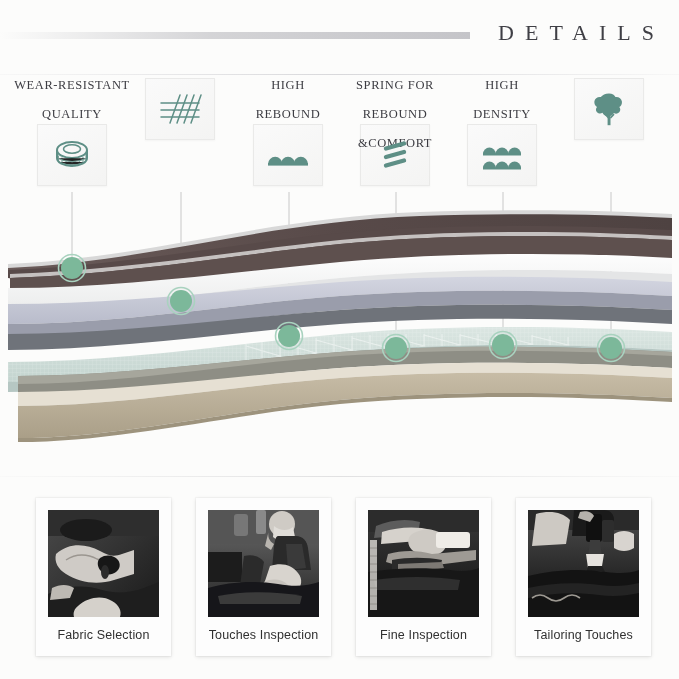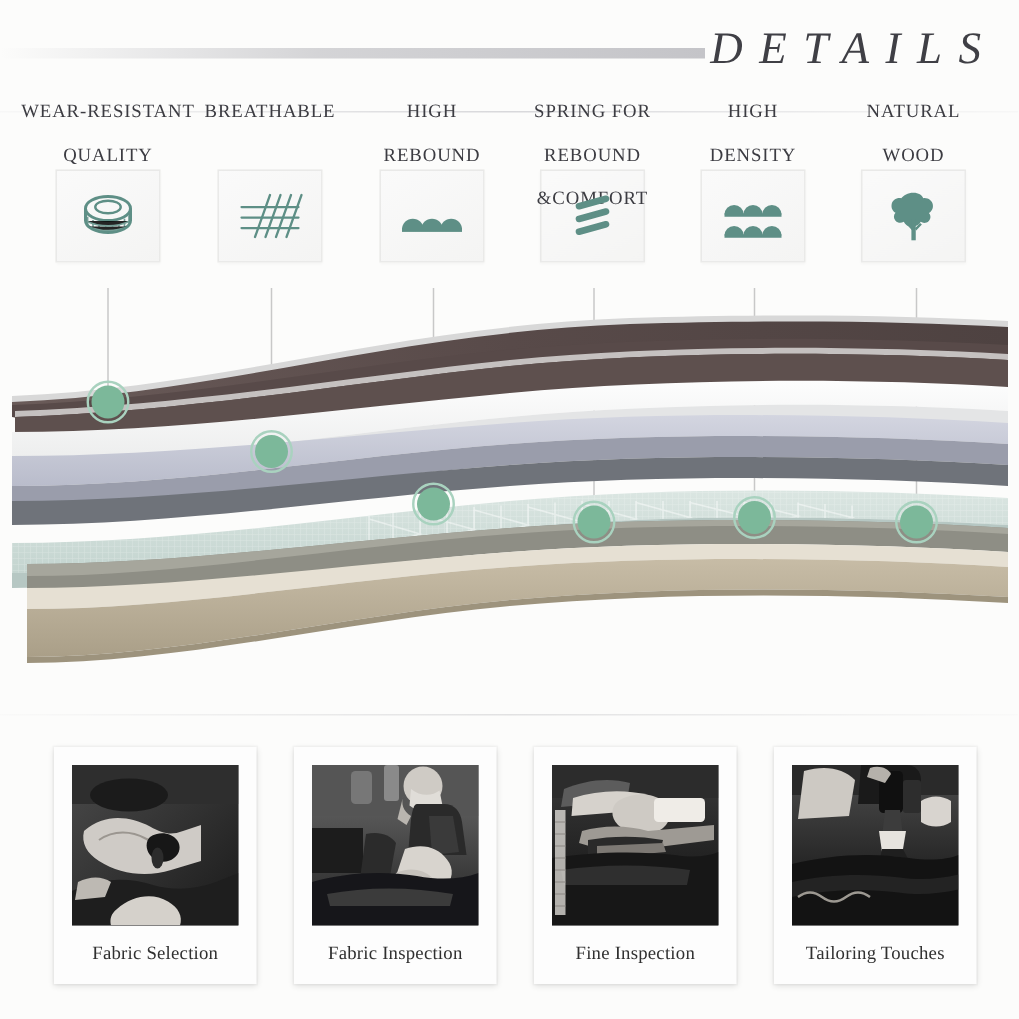--- a/index.html
+++ b/index.html
@@ -15,30 +15,30 @@
 
   
   .header{position:absolute;left:0;top:0;width:679px;height:80px;}
   .header-rule{
     position:absolute;left:0;top:32px;width:470px;height:7px;
     background:linear-gradient(to right,rgba(210,210,212,0) 0%,rgba(205,205,208,.85) 45%,rgba(196,196,200,1) 100%);
   }
   .header-title{
     position:absolute;right:14px;top:16px;
     font-family:"Liberation Serif",serif;
-    font-size:30px;letter-spacing:11px;color:#3f3f45;
-    font-weight:400;line-height:34px;white-space:nowrap;font-style:italic;
+    font-size:22px;letter-spacing:11px;color:#3f3f45;
+    font-weight:400;line-height:34px;white-space:nowrap;
   }
   .header-divider{
     position:absolute;left:0;top:74px;width:679px;height:1px;
     background:linear-gradient(to right,rgba(228,228,230,.2),rgba(214,214,217,.95),rgba(228,228,230,.2));
   }
 
   
-  .features{position:absolute;left:0;top:67px;width:679px;height:118px;}
+  .features{position:absolute;left:0;top:78px;width:679px;height:118px;}
   .feature{position:absolute;top:0;width:116px;text-align:center;}
   .feature-label{
     font-family:"Liberation Serif",serif;
     font-size:12.5px;line-height:14.5px;letter-spacing:.6px;
     color:#3c3c42;font-variant:small-caps;text-transform:uppercase;
     font-weight:400;
     height:46px;display:flex;align-items:flex-start;justify-content:center;
   }
   .feature-label span{display:block;}
   .icon-box{
@@ -68,21 +68,21 @@
     box-shadow:0 1px 4px rgba(0,0,0,.12),0 0 0 1px rgba(0,0,0,.025);
     display:flex;flex-direction:column;align-items:center;
   }
   .card-photo{
     width:111px;height:107px;margin-top:12px;
     overflow:hidden;position:relative;background:#2a2a2a;
   }
   .card-photo svg{display:block;}
   .card-caption{
     margin-top:11px;
-    font-family:Liberation Serif, serif;
+    font-family:Liberation Sans, sans-serif;
     font-size:12.5px;color:#303030;letter-spacing:.15px;
     text-align:center;white-space:nowrap;
   }
 </style>
 </head>
 <body>
 
 <div class="page">
 
   <div class="header">
@@ -109,25 +109,20 @@
             <g stroke="#5e8f86" stroke-width="1.1" opacity=".85">
               <path d="M7.4 18.5v6M11 20.6v6.3M15 22v6.6M19.5 22.6v6.8M24 22.5v6.8M28.3 21.6v6.4M32 19.9v5.9M35 17.7v5.2"></path>
               <path d="M6.2 21.3q15 6.6 29.6 0M7.6 25q13.5 5.6 26.8 0"></path>
             </g>
           </svg>
         </span>
       </div>
     </div>
 
     <div class="feature" style="left:122px">
-      <div class="feature-label">
-        <span>
-            <span>BREATHABLE</span>
-          </span>
-      </div>
       <div class="icon-box">
         <span>
           <svg width="44" height="34" viewBox="0 0 44 34">
             <g stroke="#5e8f86" stroke-width="1.5" stroke-linecap="round">
               <path d="M3 11h38M3 18h38M3 25h38"></path>
               <path d="M12 31L22 3M19 31L29 3M26 31L36 3M33 31L43 3"></path>
             </g>
           </svg>
         </span>
       </div>
@@ -188,24 +183,20 @@
               <path d="M15.6 30a6.4 6.4 0 0 1 12.8 0z"></path>
               <path d="M28.2 30a6.4 6.4 0 0 1 12.8 0z"></path>
               <rect x="3" y="29.2" width="38" height="2.3"></rect>
             </g>
           </svg>
         </span>
       </div>
     </div>
 
     <div class="feature" style="left:551px">
-      <div class="feature-label">
-        <span><span>NATURAL</span><br>
-        <span>WOOD</span></span>
-      </div>
       <div class="icon-box">
         <span>
           <svg width="36" height="36" viewBox="0 0 36 36">
             <g fill="#5e8f86">
               <path d="M18 2.5c3.4 0 5.6 1.6 6.5 3.6 3.2-.4 6 1.6 6.4 4.4.4 2.6-1 4.6-2.6 5.5 1.3 1.5 1.4 3.8-.1 5.3-1.5 1.6-3.8 1.7-5.4.6-.9 2-3 3.3-5.6 3.3-2.7 0-4.8-1.3-5.7-3.4-1.7 1.2-4 1-5.5-.6-1.4-1.5-1.4-3.8 0-5.3-1.7-1-3-3-2.6-5.6.5-2.8 3.2-4.7 6.4-4.2C11.5 4.3 14 2.5 18 2.5z"></path>
               <rect x="16.6" y="20" width="2.9" height="14.2"></rect>
               <path d="M17 27.5l-4-4.3 1.2-1.1 3.6 3.4zM19 26.2l3.4-3.6 1.2 1.1-3.8 4z"></path>
             </g>
           </svg>
         </span>
@@ -359,21 +350,21 @@
           <path d="M70 26h18c7 0 11 5 12 12l3 22H64l2-24c1-6 2-10 4-10z" fill="#2a2a2a"></path>
           <path d="M78 34h16l4 24-18 2z" fill="#3a3a3a"></path>
           <path d="M0 42h34v30H0z" fill="#1c1c1c"></path>
           <path d="M36 46c8-2 16 0 20 6l-4 22-20 2z" fill="#2b2b2b"></path>
           <path d="M62 56c12-4 22-1 28 7 5 6 4 14-2 19l-18 4-14-12z" fill="#d8d4ce"></path>
           <path d="M56 72c8-4 18-3 24 3l-4 8-24 2z" fill="#c6c2bc"></path>
           <path d="M0 78c20-6 46-8 70-4 16 3 30 2 41-2v35H0z" fill="#16161a"></path>
           <path d="M10 86c26-5 56-5 84 0l-2 8H12z" fill="#3b3b3b"></path>
         </svg>
       </div>
-      <div class="card-caption">Fabric Inspection</div>
+      <div class="card-caption">Touches Inspection</div>
     </div>
 
     <div class="card" style="left:356px">
       <div class="card-photo">
         <svg width="111" height="107" viewBox="0 0 111 107">
           <defs>
             <linearGradient id="p3a" x1="0" y1="0" x2="0" y2="1">
               <stop offset="0" stop-color="#3a3a3a"></stop>
                 <stop offset="1" stop-color="#111"></stop>
             </linearGradient>

